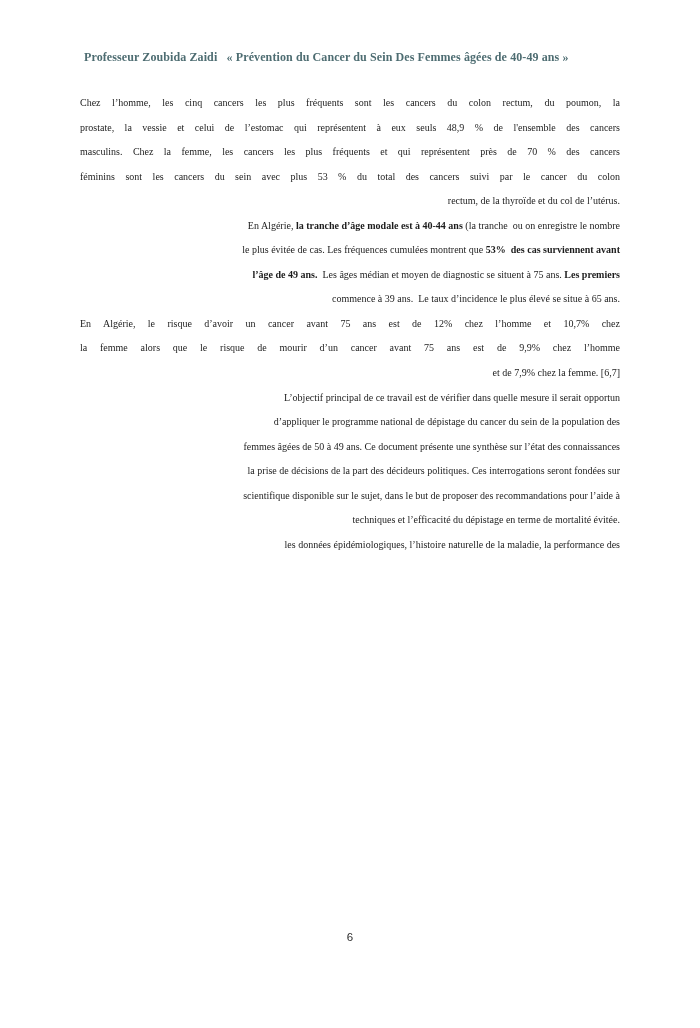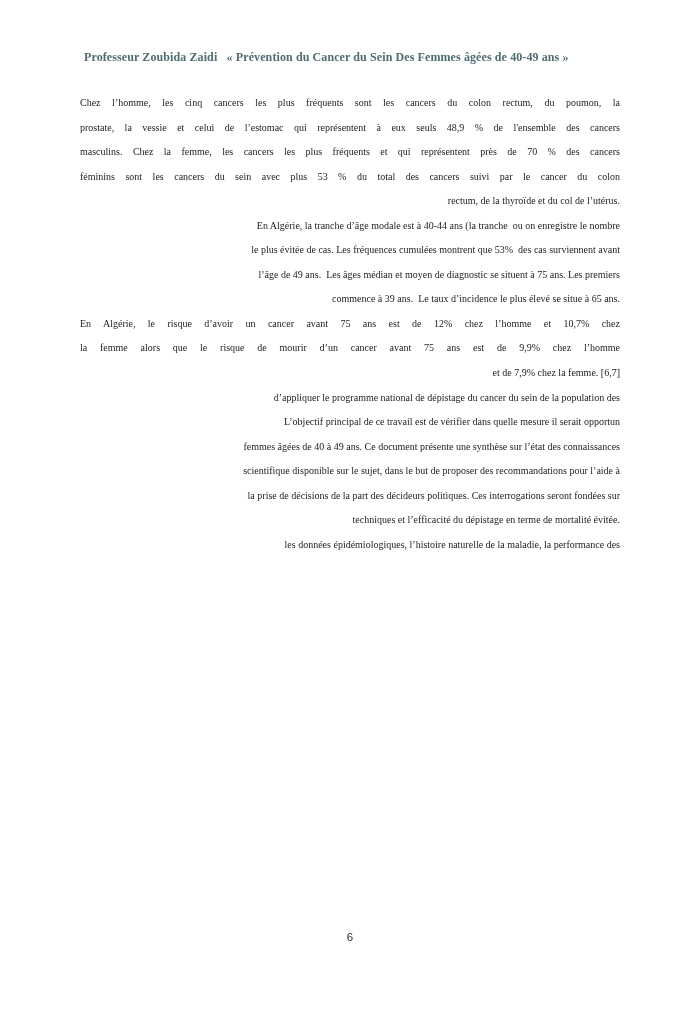--- a/index.html
+++ b/index.html
@@ -41,21 +41,21 @@
   .line.left {
     text-align: right;
     white-space: pre;
   }
   .line.justify {
     text-align: justify;
     text-align-last: justify;
     white-space: normal;
   }
   .bold {
-    font-weight: normal;
+    font-weight: bold;
   }
   .doc-footer {
     position: absolute;
     left: 0;
     top: 931px;
     width: 700px;
     text-align: center;
     font-family: "Liberation Sans", "DejaVu Sans", sans-serif;
     font-size: 11.5px;
     color: #2b2b2b;
@@ -73,23 +73,23 @@
       <div class="line justify"><span>masculins. Chez  la femme, les cancers les plus fréquents et qui  représentent près de 70 % des cancers</span></div>
       <div class="line justify"><span>féminins sont les cancers du sein avec plus 53 % du total des cancers suivi par  le cancer du colon</span></div>
       <div class="line left"><span>rectum, de la thyroïde et du col de l’utérus.</span></div>
       <div class="line left"><span>En Algérie, </span><span class="bold">la tranche d’âge modale est à 40-44 ans </span><span>(la tranche  ou on enregistre le nombre</span></div>
       <div class="line left"><span>le plus évitée de cas. Les fréquences cumulées montrent que </span><span class="bold">53%  des cas surviennent avant</span></div>
       <div class="line left"><span class="bold">l’âge de 49 ans.</span><span>  Les âges médian et moyen de diagnostic se situent à 75 ans. </span><span class="bold">Les premiers</span></div>
       <div class="line left"><span>commence à 39 ans.  Le taux d’incidence le plus élevé se situe à 65 ans.</span></div>
       <div class="line justify"><span>En Algérie, le risque d’avoir un cancer avant 75 ans est de 12% chez l’homme et 10,7% chez</span></div>
       <div class="line justify"><span>la femme alors que le risque de mourir d’un cancer avant 75 ans est de 9,9% chez l’homme</span></div>
       <div class="line left"><span>et de 7,9% chez la femme. [6,7]</span></div>
+      <div class="line left"><span>L’objectif principal de ce travail est de vérifier dans quelle mesure il serait opportun</span></div>
       <div class="line left"><span>d’appliquer le programme national de dépistage du cancer du sein de la population des</span></div>
-      <div class="line left"><span>L’objectif principal de ce travail est de vérifier dans quelle mesure il serait opportun</span></div>
-      <div class="line left"><span>femmes âgées de 40 à 49 ans. Ce document présente une synthèse sur l’état des connaissances</span></div>
+      <div class="line left"><span>femmes âgées de 50 à 49 ans. Ce document présente une synthèse sur l’état des connaissances</span></div>
+      <div class="line left"><span>la prise de décisions de la part des décideurs politiques. Ces interrogations seront fondées sur</span></div>
       <div class="line left"><span>scientifique disponible sur le sujet, dans le but de proposer des recommandations pour l’aide à</span></div>
-      <div class="line left"><span>la prise de décisions de la part des décideurs politiques. Ces interrogations seront fondées sur</span></div>
       <div class="line left"><span>techniques et l’efficacité du dépistage en terme de mortalité évitée.</span></div>
       <div class="line left"><span>les données épidémiologiques, l’histoire naturelle de la maladie, la performance des</span></div>
     </div>
 
   <div class="doc-footer">6</div>
 </div>
 
 </body></html>

